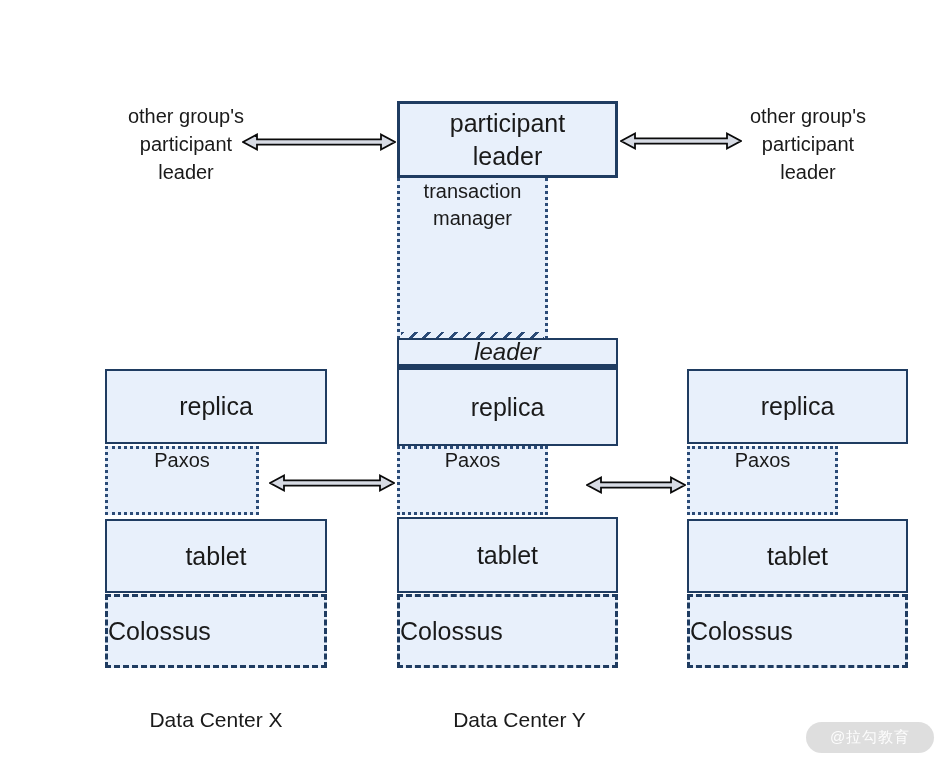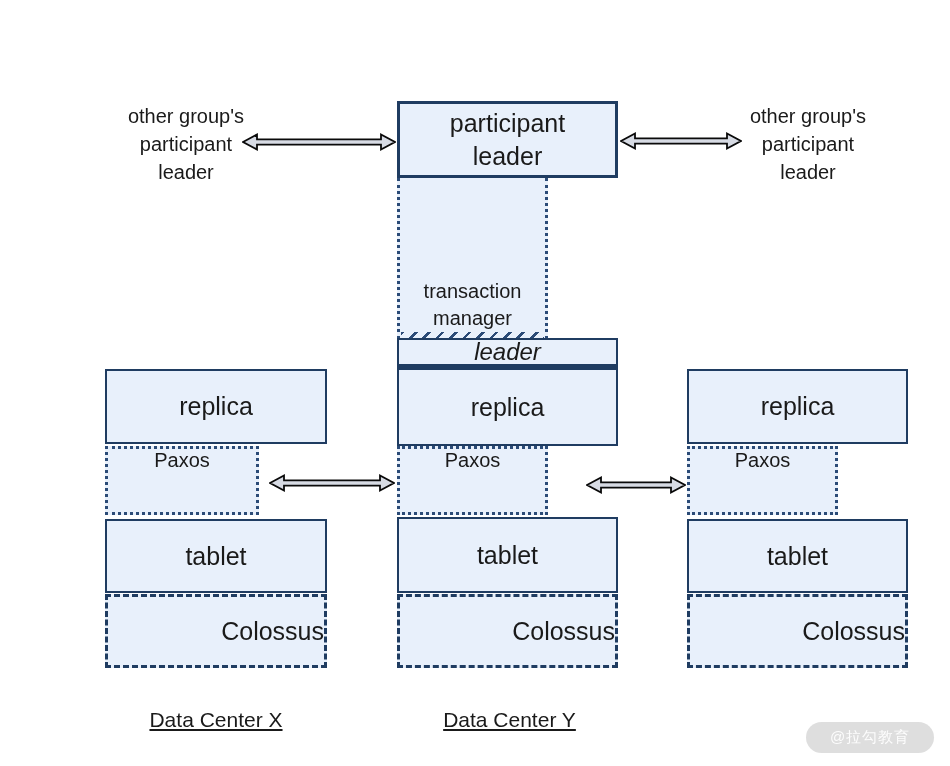--- a/index.html
+++ b/index.html
@@ -13,43 +13,43 @@
     display:flex;align-items:center;justify-content:center;
     font-size:25px;
   }
   .dotbox{
     background:#e8f0fb;border:3px dotted #2b4b77;
     display:flex;align-items:flex-start;justify-content:center;
     font-size:20px;
   }
   .dashbox{
     background:#e8f0fb;border:3px dashed #1f3c61;
-    display:flex;align-items:center;justify-content:flex-end;
+    display:flex;align-items:center;justify-content:flex-start;
     font-size:25px;
   }
   .tmregion{
     background:#e8f0fb;
     border-left:3px dotted #2b4b77;border-right:3px dotted #2b4b77;
     display:flex;flex-direction:column;
   }
-  .tmcell{flex:1;display:flex;align-items:flex-end;justify-content:center;font-size:20px;line-height:27px;text-align:center;}
+  .tmcell{flex:1;display:flex;align-items:flex-start;justify-content:center;font-size:20px;line-height:27px;text-align:center;}
   .squiggle{
     height:7px;margin:0 1px;
     background:repeating-linear-gradient(135deg,#2b4b77 0 2.6px,transparent 2.6px 9.5px);
   }
   .leaderbox{
     background:#e8f0fb;border:2.5px solid #1f3c61;border-bottom:6px solid #1f3c61;
     display:flex;align-items:center;justify-content:center;
     font-size:24px;font-style:italic;
   }
   .extlabel{
     font-size:20px;line-height:28px;text-align:center;white-space:pre-line;
   }
   .footer{
-    font-size:21px;text-align:center;text-decoration:underline;
+    font-size:21px;text-align:center;
   }
   .prewrap{white-space:pre-line;text-align:center;line-height:33px;}
   .tm-pre{white-space:pre-line;text-align:center;line-height:27px;}
   .arrow-svg{display:block;}
   .watermark{
     left:806px;top:722px;width:128px;height:31px;border-radius:16px;
     background:rgba(198,198,198,0.58);
     display:flex;align-items:center;justify-content:center;
     font-size:15px;color:rgba(255,255,255,0.92);letter-spacing:1px;
   }
@@ -110,21 +110,21 @@
   </div>
   <div class="abs dotbox" style="left:397px;top:446px;width:151px;height:69px;">
     <span>Paxos</span>
   </div>
   <div class="abs box" style="left:397px;top:517px;width:221px;height:76px;">
     <span>tablet</span>
   </div>
   <div class="abs dashbox" style="left:397px;top:594px;width:221px;height:74px;">
     <span>Colossus</span>
   </div>
-  <div class="abs footer" style="left:399px;top:708px;width:221px;">Data Center Y</div>
+  <div class="abs footer" style="left:409px;top:708px;width:221px;">Data Center Y</div>
 
   <div class="abs box" style="left:687px;top:369px;width:221px;height:75px;">
     <span>replica</span>
   </div>
   <div class="abs dotbox" style="left:687px;top:446px;width:151px;height:69px;">
     <span>Paxos</span>
   </div>
   <div class="abs box" style="left:687px;top:519px;width:221px;height:74px;">
     <span>tablet</span>
   </div>

